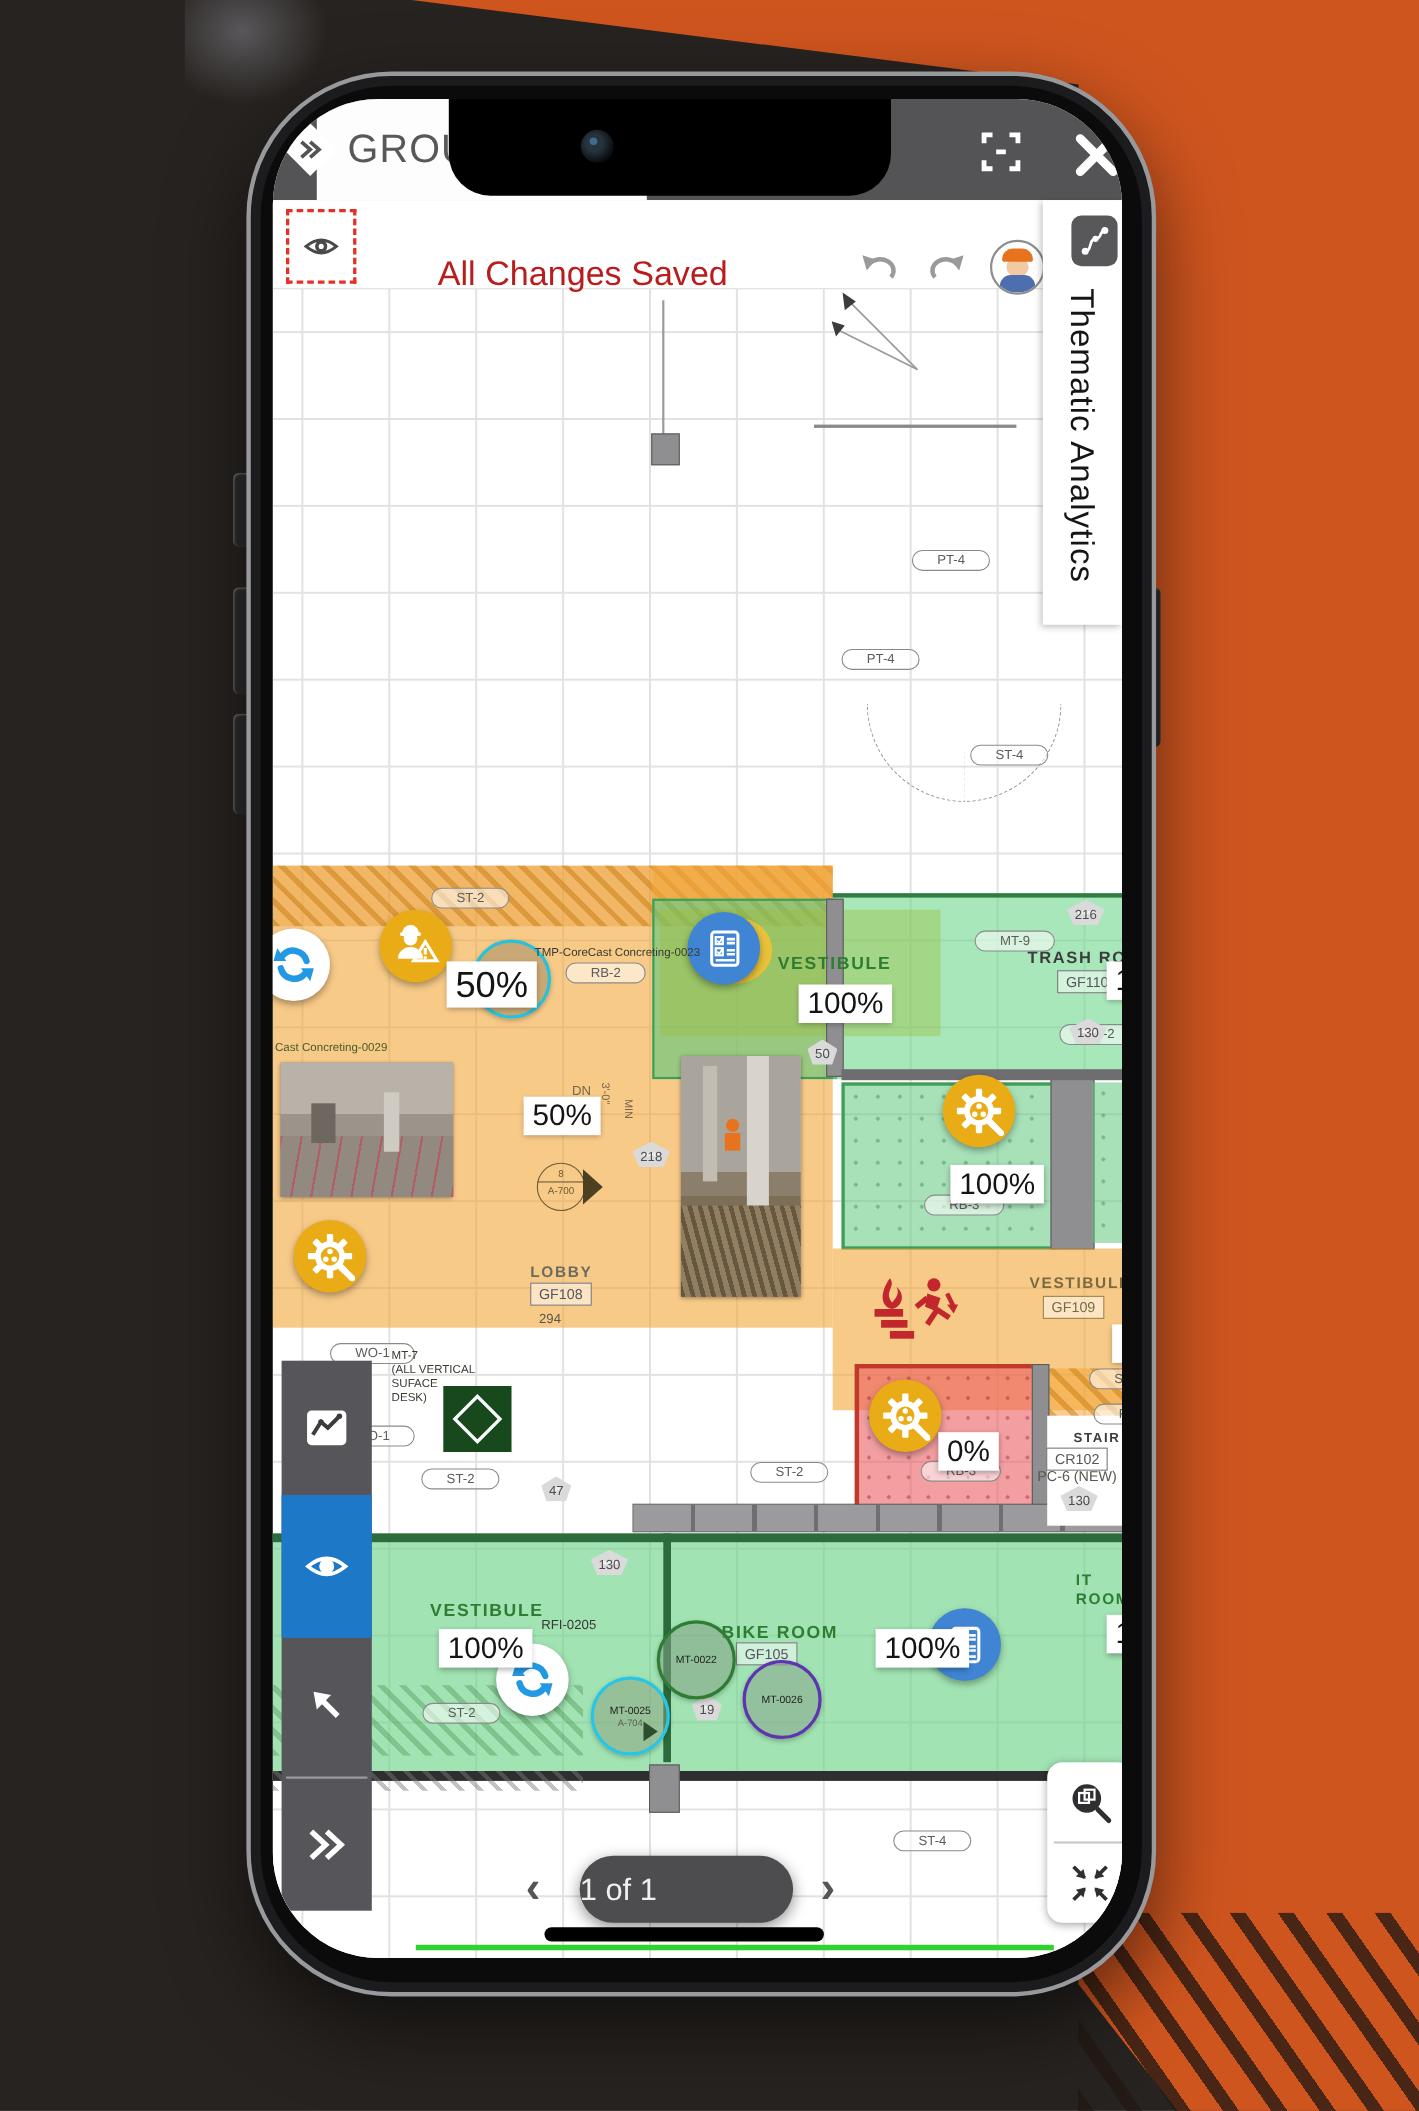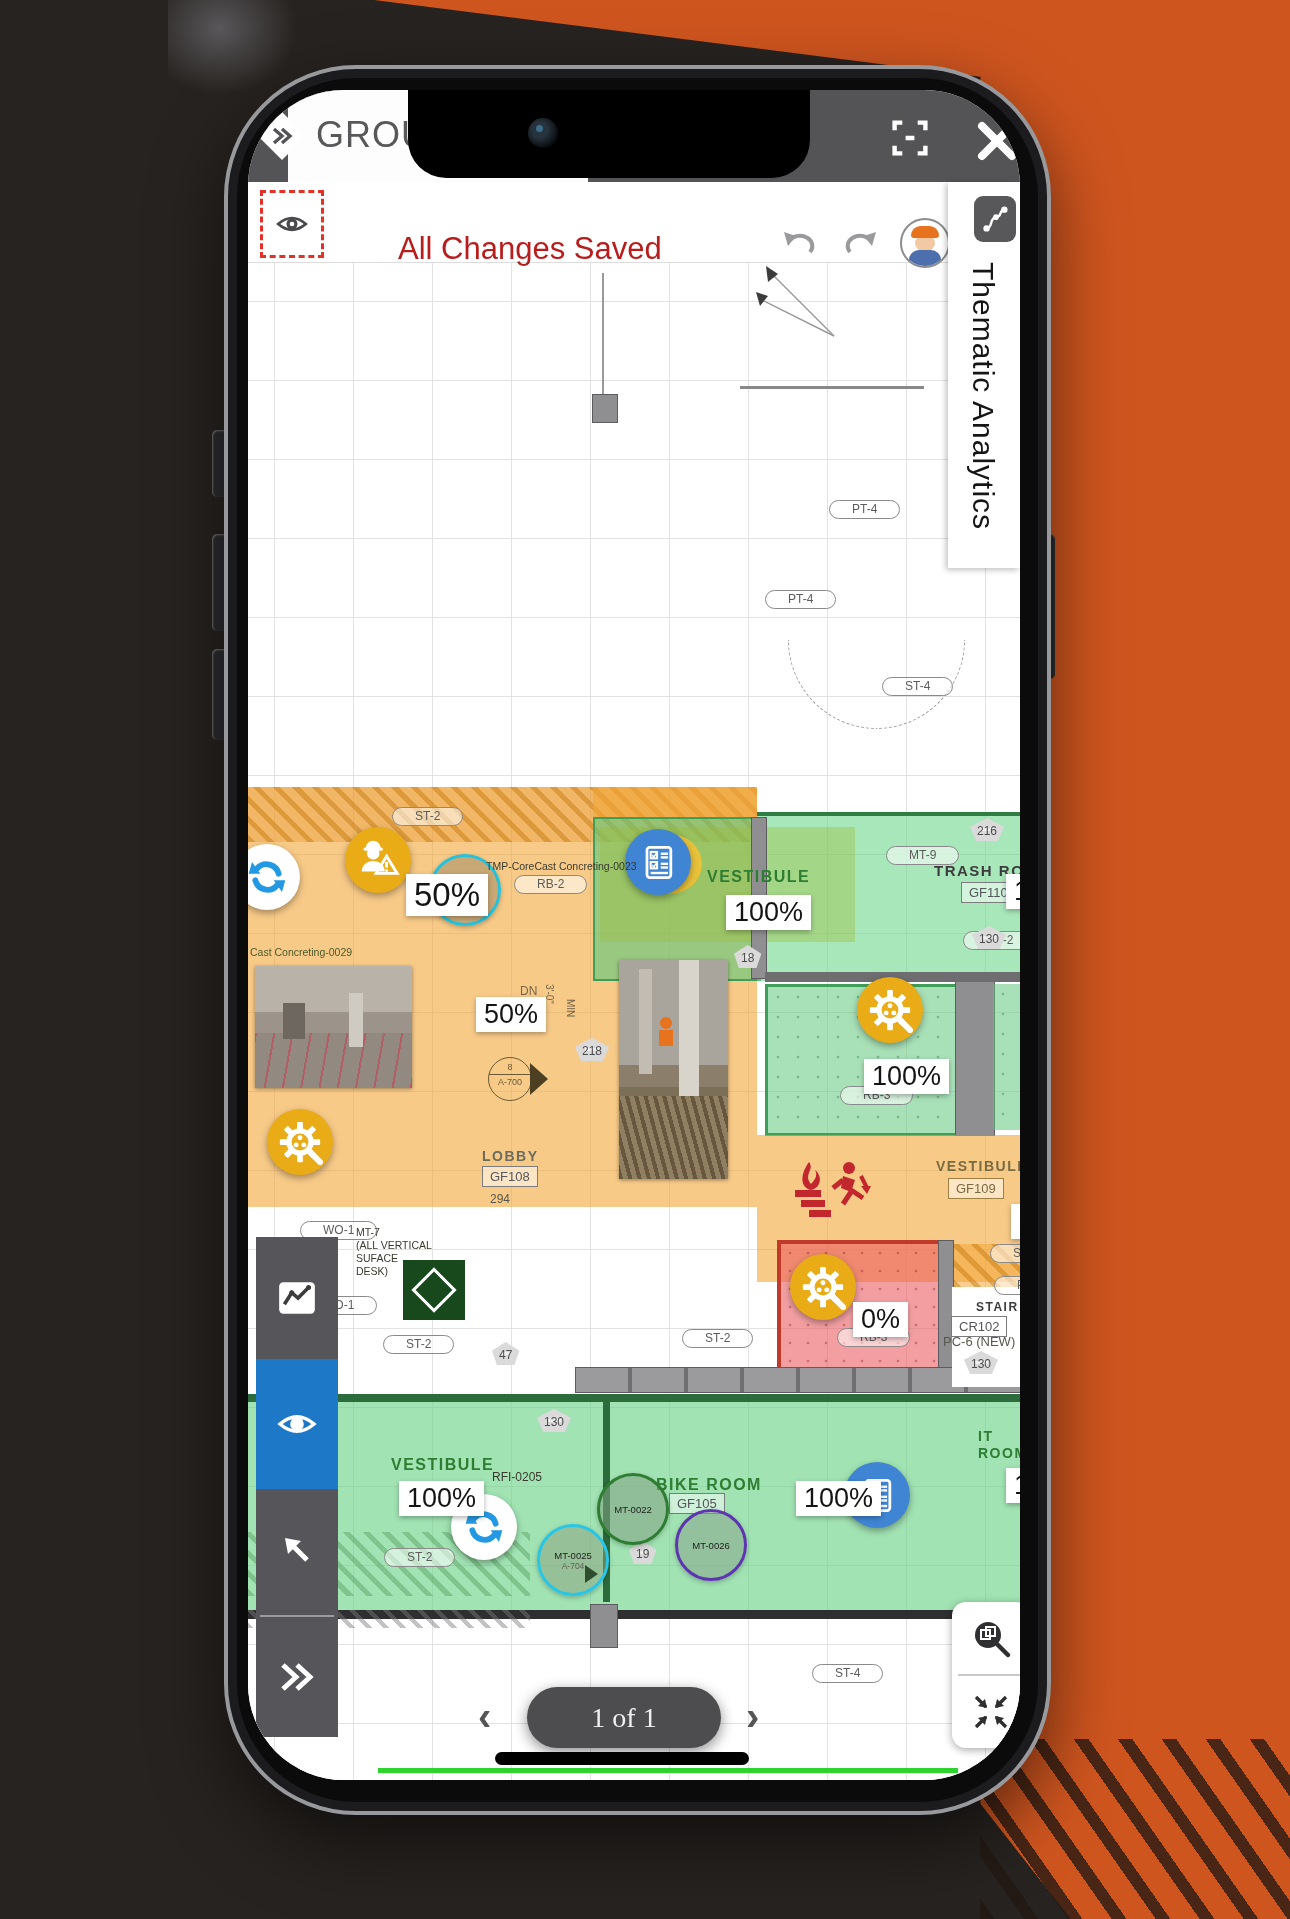--- a/index.html
+++ b/index.html
@@ -87,22 +87,22 @@
   .diam-btn{position:absolute;width:62px;height:60px;background:#17491d;z-index:22;
     display:flex;align-items:center;justify-content:center;}
   .diam-btn:after{content:"";width:26px;height:26px;border:3px solid #fff;transform:rotate(45deg);}
   
   .ltool{position:absolute;left:8px;top:1147px;width:82px;height:500px;background:#55555a;z-index:60;}
   .ltool .cell{position:absolute;left:0;width:82px;height:122px;display:flex;align-items:center;justify-content:center;cursor:pointer;}
   .ltool .active{background:#1d78c8;}
   .ltool .divider{position:absolute;left:4px;width:74px;height:2px;background:#9b9b9e;}
   
   .pagerpill{position:absolute;left:279px;top:1597px;width:194px;height:61px;background:#4d4d4f;border-radius:32px;
-    z-index:70;display:flex;align-items:center;justify-content:center;color:#f0f0f0;font-size:28px;
-    box-shadow:0 4px 14px rgba(0,0,0,.45);font-family:Liberation Serif, serif;}
+    z-index:70;display:flex;align-items:center;color:#f0f0f0;font-size:28px;
+    box-shadow:0 4px 14px rgba(0,0,0,.45);}
   .pagerarrow{position:absolute;z-index:70;color:#555;font-size:40px;font-weight:bold;line-height:36px;}
   .homebar{position:absolute;left:247px;top:1662px;width:254px;height:13px;border-radius:7px;background:#000;z-index:80;}
   .greenline{position:absolute;left:130px;top:1678px;width:580px;height:5px;background:#2ed32e;z-index:75;}
   .mapctl{position:absolute;left:704px;top:1512px;width:78px;height:146px;background:#fff;border-radius:14px;
     z-index:70;box-shadow:0 2px 8px rgba(0,0,0,.35);}
   .mapctl .mc{position:absolute;left:0;width:78px;height:72px;display:flex;align-items:center;justify-content:center;cursor:pointer;}
   .mapctl .sep{position:absolute;top:72px;left:6px;width:66px;height:1.5px;background:#c9c9c9;}
   .arcdoor{position:absolute;border:1.5px dashed #9a9a9a;border-radius:0 0 0 100%;border-top:none;border-right:none;z-index:5;}
   svg{display:block;}
 </style>
@@ -306,21 +306,21 @@
     <div class="rname dark" style="left:686px;top:600px;font-size:15px;">TRASH ROOM</div>
     <div class="rname dark" style="left:234px;top:886px;font-size:14px;color:#6b6b5f;">LOBBY</div>
     <div class="rname dark" style="left:688px;top:896px;font-size:14px;color:#7a6a40;">VESTIBULE</div>
     <div class="rname dark" style="left:728px;top:1038px;font-size:12px;">STAIR B</div>
     <div class="rname" style="left:143px;top:1194px;">VESTIBULE</div>
     <div class="rname" style="left:408px;top:1214px;">BIKE ROOM</div>
     <div class="rname" style="left:730px;top:1166px;width:48px;white-space:normal;line-height:17px;font-size:14px;">IT ROOM</div>
 
     <div class="oval" style="left:144px;top:545px;">ST-2</div>
     <div class="oval" style="left:266px;top:613px;">RB-2</div>
-    <div class="pent" style="left:486px;top:683px;">18</div>
+    <div class="pent" style="left:486px;top:683px;">50</div>
     <div class="pent" style="left:722px;top:556px;">216</div>
     <div class="oval" style="left:638px;top:584px;">MT-9</div>
     <div class="blab" style="left:713px;top:620px;">GF110</div>
     <div class="oval" style="left:715px;top:641px;margin-top:28px;">PC-2</div>
     <div class="pent" style="left:724px;top:664px;">130</div>
     <div class="plain" style="left:272px;top:722px;color:#77664a;">DN</div>
     <div class="plain vsmall" style="left:296px;top:722px;">3'-0"</div>
     <div class="plain vsmall" style="left:317px;top:737px;">MIN</div>
     <div class="pent" style="left:327px;top:776px;">218</div>
     <div class="plain" style="left:242px;top:930px;">294</div>

